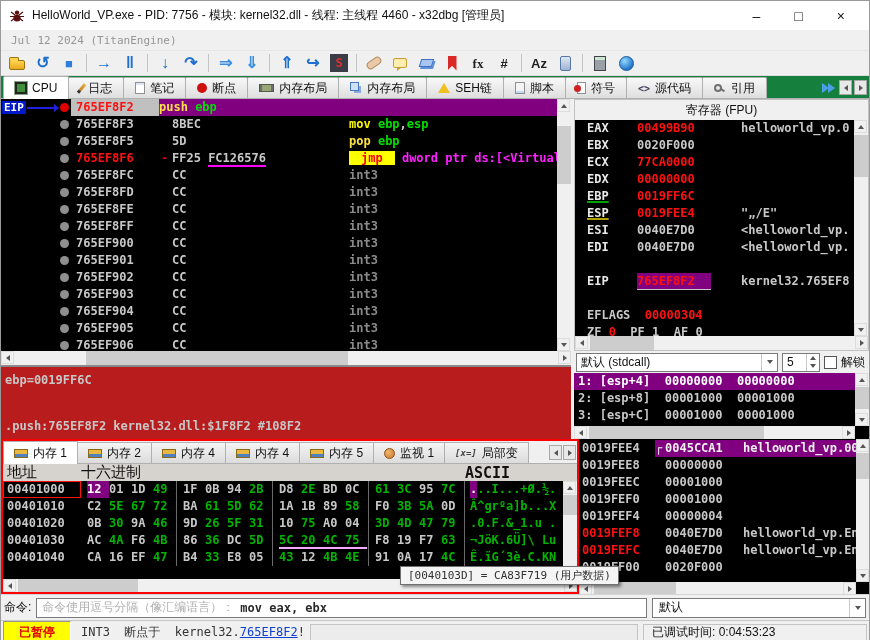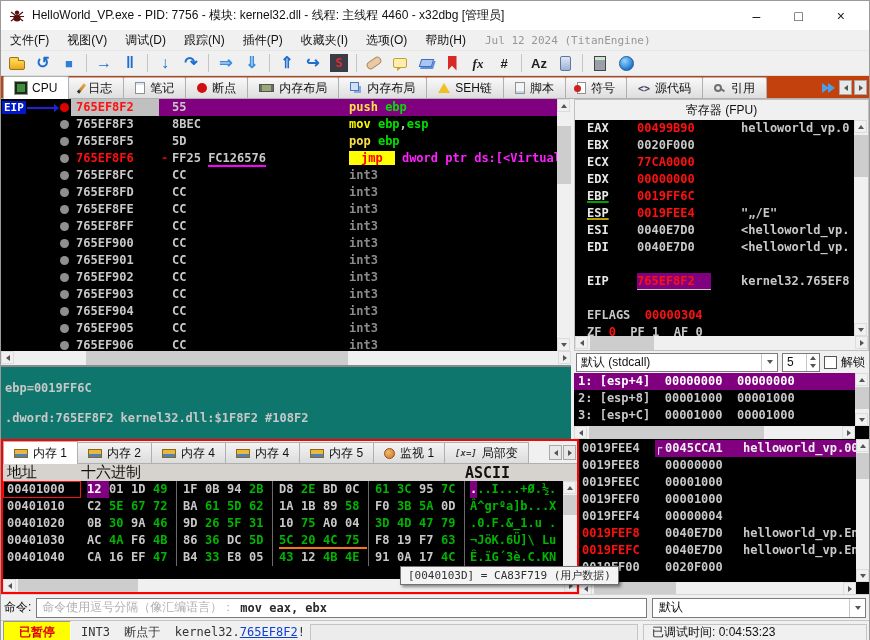--- a/index.html
+++ b/index.html
@@ -12,35 +12,35 @@
 
 .menubar{height:20px;display:flex;align-items:center;font-size:12px;flex:none;background:#f0f0f0}
 .mitem{padding:2px 9px;color:#111}
 .buildinfo{margin-left:10px;color:#969696;font-family:"DejaVu Sans Mono",monospace;font-size:11px}
 
 .toolbar{height:26px;display:flex;align-items:center;padding:0 4px;gap:2px;flex:none;border-top:1px solid #e6e6e6;border-bottom:1px solid #dcdcdc}
 .tbtn{width:24px;height:22px;display:flex;align-items:center;justify-content:center}
 .tsep{width:1px;height:18px;background:#c4c4c4;margin:0 3px}
 .tglyph{font-size:13px;font-weight:bold;line-height:1}
 .tglyph.big{font-size:16px}
-.tglyph.ital{font-style:italic;font-family:"Liberation Serif",serif}
+.tglyph.ital{font-family:"Liberation Serif",serif}
 .sh-folder{width:16px;height:10px;background:linear-gradient(#ffd34d,#e8a820);border:1px solid #9a7410;border-radius:2px;position:relative;margin-top:4px}
 .sh-folder::before{content:"";position:absolute;top:-4px;left:-1px;width:8px;height:3px;background:#ffd34d;border:1px solid #9a7410;border-bottom:none;border-radius:2px 2px 0 0}
 .sh-sdark{width:18px;height:18px;background:#3c3c46;display:flex;align-items:center;justify-content:center}
 .sh-sdark::after{content:"S";color:#e03030;font:bold 12px "DejaVu Sans Mono",monospace}
 .sh-patch{width:16px;height:8px;background:#e8c9a8;border:1px solid #b08858;border-radius:4px;transform:rotate(-35deg)}
 .sh-bubble{width:14px;height:10px;background:#fdeeb0;border:1px solid #c8a030;border-radius:2px;position:relative}
 .sh-bubble::after{content:"";position:absolute;bottom:-4px;left:3px;border-top:4px solid #c8a030;border-right:5px solid transparent}
 .sh-tag{width:13px;height:8px;background:#a8c4f0;border:1px solid #4070c0;transform:skewX(-18deg);box-shadow:2px 2px 0 #6090d8}
 .sh-ribbon{width:9px;height:15px;background:#d82828;clip-path:polygon(0 0,100% 0,100% 100%,50% 68%,0 100%)}
 .sh-device{width:11px;height:15px;background:linear-gradient(#dfe7f5,#9fb2d0);border:1px solid #5878a8;border-radius:2px}
 .sh-calc{width:12px;height:15px;background:#9aa0a8;border:1px solid #40454c;box-shadow:inset 0 3px 0 #cde4cd}
 .sh-globe{width:15px;height:15px;border-radius:50%;background:radial-gradient(circle at 35% 30%,#8fd8ff,#2070c8 75%);border:1px solid #185aa0}
 
-.tabbar{height:23px;display:flex;align-items:flex-end;background:#c2410c;border-bottom:1px solid #b0b0b0;flex:none;padding-left:2px}
+.tabbar{height:23px;display:flex;align-items:flex-end;background:#15803d;border-bottom:1px solid #b0b0b0;flex:none;padding-left:2px}
 .tab{height:21px;display:flex;align-items:center;gap:5px;padding:0 11px;font-size:12px;color:#111;border:1px solid #b0b0b0;border-bottom:none;border-radius:2px 2px 0 0;background:linear-gradient(#f8f8f8,#dedede);margin-right:-1px;white-space:nowrap}
 .tab.active{background:#fff;height:23px;margin-bottom:-1px;z-index:2}
 .tabbar-end{margin-left:auto;display:flex;align-items:center;gap:2px;padding:0 2px 3px 0}
 .tico{display:inline-flex;align-items:center;justify-content:center}
 .i-cpu{width:12px;height:12px;background:#3f8f3f;border:2px solid #20281c;box-shadow:0 0 0 1px #8aa08a}
 .i-pencil{width:3px;height:11px;background:linear-gradient(#e8b040,#c88020);border-bottom:3px solid #333;transform:rotate(40deg)}
 .i-note{width:10px;height:12px;background:#fff;border:1px solid #909090;box-shadow:inset 0 2px 0 #d8e8f8}
 .i-dot-red{width:10px;height:10px;border-radius:50%;background:#d01010}
 .i-ram{width:15px;height:8px;background:#9aa878;border:1px solid #50584a;box-shadow:inset 2px 0 0 #667066,inset -2px 0 0 #667066}
 .i-stack{width:9px;height:9px;background:#cfe0f8;border:1px solid #4878c0;box-shadow:3px 3px 0 -1px #88aade;margin:0 3px 3px 0}
@@ -92,21 +92,21 @@
 .addr.a-red{color:#ff1010}
 .bytes{width:190px;flex:none;padding-left:13px;position:relative}
 .instr{flex:1;overflow:hidden}
 .drow.sel .bytes,.drow.sel .instr{background:#800080}
 .tk-b{color:#fde047}.tk-y{color:#f8f800}.tk-g{color:#00e000}.tk-m{color:#ff20ff}
 .tk-red{color:#ff1010}.tk-dim{color:#8a8a8a}
 .tk-jmp{color:#ff0000;background:#ffff00;padding:0 12px}
 .tk-u{border-bottom:2px solid #ff00ff}
 .tk-dir{position:absolute;left:2px;color:#e00000}
 .dis-hsb{width:570px;flex:none}
-.infopane{flex:1;background:#0f766e;border-top:2px solid #8a8a8a;padding:14px 4px;display:flex;flex-direction:column;justify-content:space-between;overflow:hidden}
+.infopane{flex:1;background:#b91c1c;border-top:2px solid #8a8a8a;padding:6px 4px;display:flex;flex-direction:column;justify-content:space-between;overflow:hidden}
 .vsplit{width:3px;background:#f0f0f0;flex:none}
 
 .rightcol{flex:1;display:flex;flex-direction:column}
 .reggroup{height:252px;display:flex;flex-direction:column;border:1px solid #c0c0c0;background:#f0f0f0;flex:none}
 .regtitle{height:20px;flex:none;display:flex;align-items:center;justify-content:center;font-size:12px;color:#111}
 .reglist-wrap{flex:1;position:relative;background:#000;overflow:hidden}
 .reglist{position:absolute;left:0;top:0;right:14px;bottom:0;overflow:hidden}
 .reg-vsb{position:absolute;right:0;top:0;bottom:0}
 .rrow{height:17px;line-height:17px;display:flex;white-space:pre;padding-left:12px}
 .rname{width:50px;flex:none;color:#e8e8e8}
@@ -143,21 +143,21 @@
 .dh-hex{width:384px}
 .dh-ascii{flex:1;font-family:"DejaVu Sans Mono",monospace;font-weight:bold}
 .drows2{flex:1;overflow:hidden;position:relative}
 .hrow{height:17px;line-height:17px;display:flex;white-space:pre}
 .haddr{width:78px;flex:none;padding-left:4px}
 .haddr.selbox{outline:1px solid #ff1010;outline-offset:-1px}
 .hgrp{width:96px;flex:none;display:flex;padding-left:6px;border-right:1px solid #6a6a6a}
 .hb{width:22px;flex:none}
 .hb.grn{color:#00b400}
 .hb.selb,.ac.selb{background:#800080;color:#fff}
-.hb.ub{border-bottom:2px solid #f97316}
+.hb.ub{border-bottom:2px solid #f0abfc}
 .hascii{flex:1;overflow:hidden;padding-left:5px;color:#00b400}
 .ac{display:inline-block;width:7.2px}
 .dump-vsb{position:absolute;right:0;top:40px;bottom:13px;z-index:5}
 .dump-hsb{height:13px;flex:none}
 .stack{flex:1;background:#000;position:relative;overflow:hidden}
 .srows{position:absolute;left:0;top:1px;right:13px;bottom:12px;overflow:hidden}
 .srow{height:17px;line-height:17px;display:flex;white-space:pre}
 .saddr{width:76px;flex:none;padding-left:3px}
 .saddr.red{color:#ff1010}
 .sbracket{width:10px;flex:none;color:#e8e8e8}
@@ -199,30 +199,20 @@
     </span>
     <span class="title">HelloWorld_VP.exe - PID: 7756 - 模块: kernel32.dll - 线程: 主线程 4460 - x32dbg [管理员]</span>
     <span class="wctrls">
       <span class="wbtn">–</span>
       <span class="wbtn">□</span>
       <span class="wbtn">×</span>
     </span>
   </div>
 
   <div class="menubar">
-    <span class="menuitems" style="display:flex">
-        <span class="mitem">文件(F)</span>
-        <span class="mitem">视图(V)</span>
-        <span class="mitem">调试(D)</span>
-        <span class="mitem">跟踪(N)</span>
-        <span class="mitem">插件(P)</span>
-        <span class="mitem">收藏夹(I)</span>
-        <span class="mitem">选项(O)</span>
-        <span class="mitem">帮助(H)</span>
-      </span>
     <span class="buildinfo">Jul 12 2024 (TitanEngine)</span>
   </div>
 
   <div class="toolbar">
       <span class="tbtn">
         <span class="sh-folder"></span>
       </span>
       <span class="tbtn">
         <span class="tglyph big" style="color: rgb(30, 111, 208);">↺</span>
       </span>
@@ -346,21 +336,21 @@
       <span class="tico i-fastfwd"></span>
       <span class="tsbtn tsbtn-l"></span>
       <span class="tsbtn tsbtn-r"></span>
     </span>
   </div>
 
   <div class="cpu">
     <div class="leftcol">
       <div class="disasm-wrap mono">
         <div class="drows">
-            <div class="drow sel"><span class="gut"><span class="eipbox">EIP</span><span class="eiparrow"></span><span class="dot red"></span></span><span class="addr a-eip">765EF8F2</span><span class="bytes"><span class="tk">55</span></span><span class="instr"><span class="tk tk-b">push</span><span class="tk"> </span><span class="tk tk-g">ebp</span></span></div>
+            <div class="drow sel"><span class="gut"><span class="eipbox">EIP</span><span class="eiparrow"></span><span class="dot red"></span></span><span class="addr a-eip">765EF8F2</span><span class="instr"><span class="tk tk-b">push</span><span class="tk"> </span><span class="tk tk-g">ebp</span></span></div>
             <div class="drow"><span class="gut"><span class="dot"></span></span><span class="addr">765EF8F3</span><span class="bytes"><span class="tk">8BEC</span></span><span class="instr"><span class="tk tk-y">mov</span><span class="tk"> </span><span class="tk tk-g">ebp</span><span class="tk">,</span><span class="tk tk-g">esp</span></span></div>
             <div class="drow"><span class="gut"><span class="dot"></span></span><span class="addr">765EF8F5</span><span class="bytes"><span class="tk">5D</span></span><span class="instr"><span class="tk tk-b">pop</span><span class="tk"> </span><span class="tk tk-g">ebp</span></span></div>
             <div class="drow"><span class="gut"><span class="dot"></span></span><span class="addr a-red">765EF8F6</span><span class="bytes"><span class="tk tk-dir">-</span><span class="tk">FF25 </span><span class="tk tk-u">FC126576</span></span><span class="instr"><span class="tk tk-jmp">jmp</span><span class="tk"> </span><span class="tk tk-m">dword ptr ds:[&lt;Virtual</span></span></div>
             <div class="drow"><span class="gut"><span class="dot"></span></span><span class="addr">765EF8FC</span><span class="bytes"><span class="tk">CC</span></span><span class="instr"><span class="tk tk-dim">int3</span></span></div>
             <div class="drow"><span class="gut"><span class="dot"></span></span><span class="addr">765EF8FD</span><span class="bytes"><span class="tk">CC</span></span><span class="instr"><span class="tk tk-dim">int3</span></span></div>
             <div class="drow"><span class="gut"><span class="dot"></span></span><span class="addr">765EF8FE</span><span class="bytes"><span class="tk">CC</span></span><span class="instr"><span class="tk tk-dim">int3</span></span></div>
             <div class="drow"><span class="gut"><span class="dot"></span></span><span class="addr">765EF8FF</span><span class="bytes"><span class="tk">CC</span></span><span class="instr"><span class="tk tk-dim">int3</span></span></div>
             <div class="drow"><span class="gut"><span class="dot"></span></span><span class="addr">765EF900</span><span class="bytes"><span class="tk">CC</span></span><span class="instr"><span class="tk tk-dim">int3</span></span></div>
             <div class="drow"><span class="gut"><span class="dot"></span></span><span class="addr">765EF901</span><span class="bytes"><span class="tk">CC</span></span><span class="instr"><span class="tk tk-dim">int3</span></span></div>
             <div class="drow"><span class="gut"><span class="dot"></span></span><span class="addr">765EF902</span><span class="bytes"><span class="tk">CC</span></span><span class="instr"><span class="tk tk-dim">int3</span></span></div>
@@ -387,21 +377,21 @@
           </span>
           <span class="sbtrack">
             <span class="sbthumb" style="left: 72px; width: 262px;"></span>
           </span>
           <span class="sba">
             <span class="tri tri-r"></span>
           </span>
         </div>
       <div class="infopane mono">
         <div>ebp=0019FF6C</div>
-        <div>.dword:765EF8F2 kernel32.dll:$1F8F2 #108F2</div>
+        <div>.push:765EF8F2 kernel32.dll:$1F8F2 #108F2</div>
       </div>
     </div>
     <div class="vsplit"></div>
     <div class="rightcol">
       <div class="reggroup">
         <div class="regtitle">寄存器 (FPU)</div>
         <div class="reglist-wrap">
           <div class="reglist mono">
               <div class="rrow"><span class="rname">EAX</span><span class="rval red">00499B90</span><span class="rcom">helloworld_vp.0</span></div>
               <div class="rrow"><span class="rname">EBX</span><span class="rval">0020F000</span></div>

